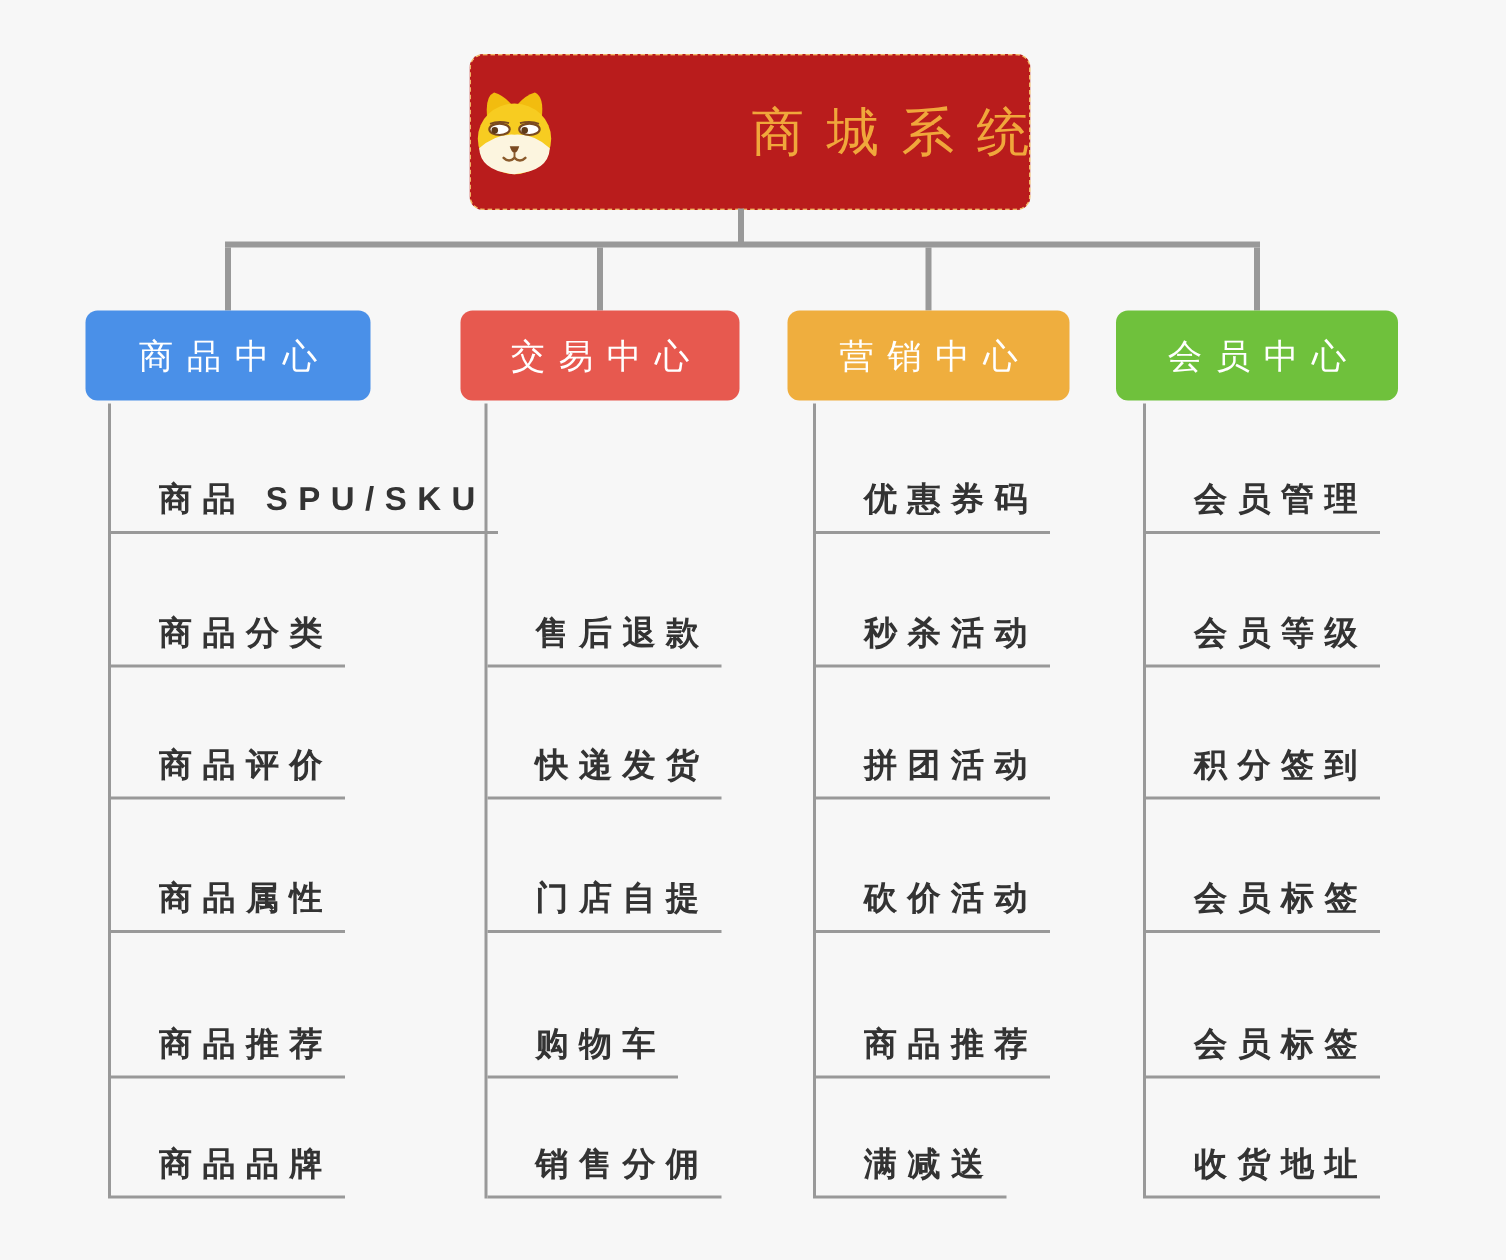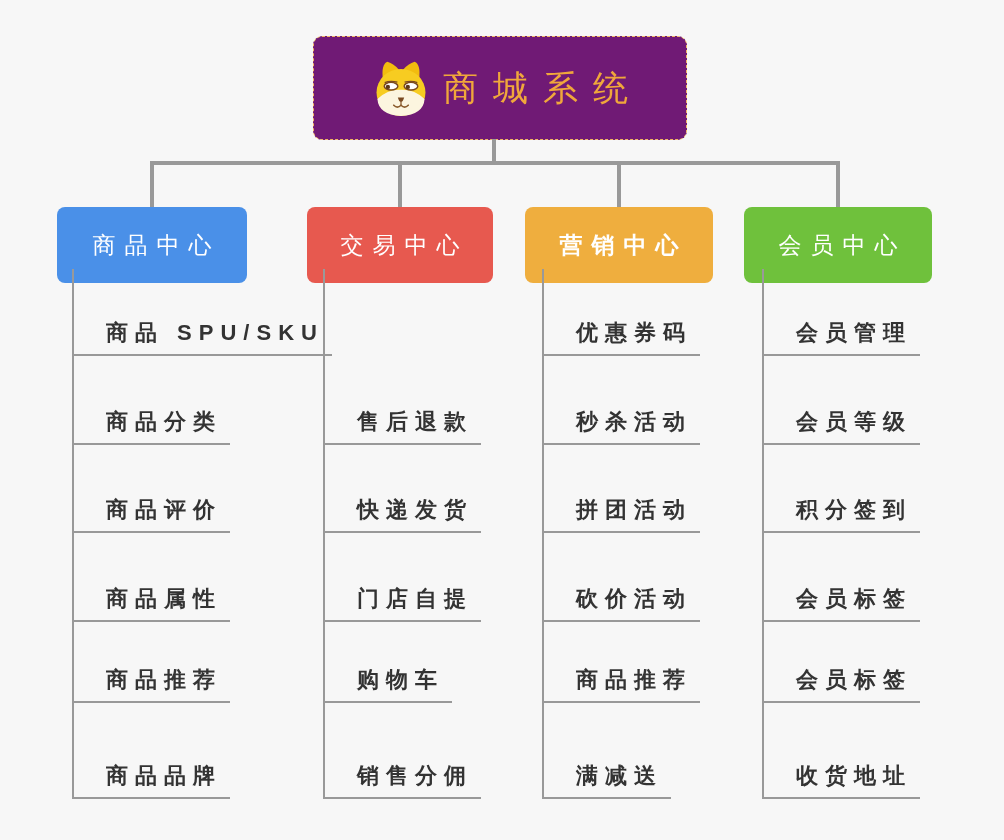--- a/index.html
+++ b/index.html
@@ -8,37 +8,37 @@
     --item-text:#333333;
   }
   html,body{margin:0;padding:0;}
   .canvas{
     position:relative;width:1004px;height:840px;background:var(--bg);
     font-family:"Liberation Sans",sans-serif;overflow:hidden;
   }
   
   .root-node{
     position:absolute;left:313px;top:36px;width:374px;height:104px;
-    background:#701a75;border:1px dashed #f2b765;border-radius:9px;
-    box-sizing:border-box;display:flex;align-items:center;justify-content:center;gap:13px;
+    background:#b91c1c;border:1px dashed #f2b765;border-radius:9px;
+    box-sizing:border-box;display:flex;align-items:center;justify-content:space-between;gap:13px;
   }
   .root-title{
     font-size:35px;color:#f0a73b;letter-spacing:15px;margin-right:-15px;
     white-space:nowrap;font-weight:400;
   }
   .dog-icon{width:58px;height:58px;flex:0 0 auto;}
   
   .conn{position:absolute;background:var(--connector);}
   .conn-root-stub{left:492px;top:139px;width:4px;height:23px;}
   .conn-rail{left:150px;top:161px;width:690px;height:4px;}
   .stub{top:165px;width:4px;height:42px;}
   .stub0{left:150px;}.stub1{left:398px;}.stub2{left:617px;}.stub3{left:836px;}
   
   .topic-box{
-    position:absolute;top:207px;height:76px;border-radius:8px;
+    position:absolute;top:207px;height:60px;border-radius:8px;
     display:flex;align-items:center;justify-content:center;
     color:#ffffff;font-size:23px;
   }
   .topic-box .tlabel{letter-spacing:9px;margin-right:-9px;white-space:nowrap;}
   .box0{left:57px;width:190px;}
   .box1{left:307px;width:186px;}
   .box2{left:525px;width:188px;}
   .box3{left:744px;width:188px;}
   
   .branch-col{
@@ -47,21 +47,21 @@
   }
   .col0{left:72px;}.col1{left:323px;}.col2{left:542px;}.col3{left:762px;}
   .item{
     position:absolute;left:0;white-space:nowrap;
     border-bottom:2px solid var(--connector);
     padding:0 8px 6px 32px;font-size:22px;letter-spacing:7px;
     color:var(--item-text);
     font-weight:bold;
   }
   .r0{bottom:443px;}.r1{bottom:354px;}.r2{bottom:266px;}
-  .r3{bottom:177px;}.r4{bottom:96px;}.r5{bottom:0px;}
+  .r3{bottom:177px;}.r4{bottom:80px;}.r5{bottom:0px;}
 </style>
 </head>
 <body>
 
 <div class="canvas">
 
   <div class="root-node" style="border-color: rgb(242, 183, 101);">
     <svg class="dog-icon" viewBox="0 0 64 64">
       <path d="M12 22 Q10 6 17 3 Q24 5 30 12 Z" fill="#f2bc0f"></path>
       <path d="M52 22 Q54 6 47 3 Q40 5 34 12 Z" fill="#f2bc0f"></path>
@@ -88,21 +88,21 @@
   <div class="conn stub stub1"></div>
   <div class="conn stub stub2"></div>
   <div class="conn stub stub3"></div>
 
   <div class="topic-box box0" style="background-color: rgb(74, 144, 232);">
     <span class="tlabel">商品中心</span>
   </div>
   <div class="topic-box box1" style="background-color: rgb(231, 89, 79);">
     <span class="tlabel">交易中心</span>
   </div>
-  <div class="topic-box box2" style="background-color: rgb(239, 174, 62); font-weight: bold;">
+  <div class="topic-box box2" style="background-color: rgb(239, 174, 62);">
     <span class="tlabel">营销中心</span>
   </div>
   <div class="topic-box box3" style="background-color: rgb(111, 193, 60);">
     <span class="tlabel">会员中心</span>
   </div>
 
   <div class="branch-col col0">
     <div class="item r0">商品 SPU/SKU</div>
     <div class="item r1">商品分类</div>
     <div class="item r2">商品评价</div>

